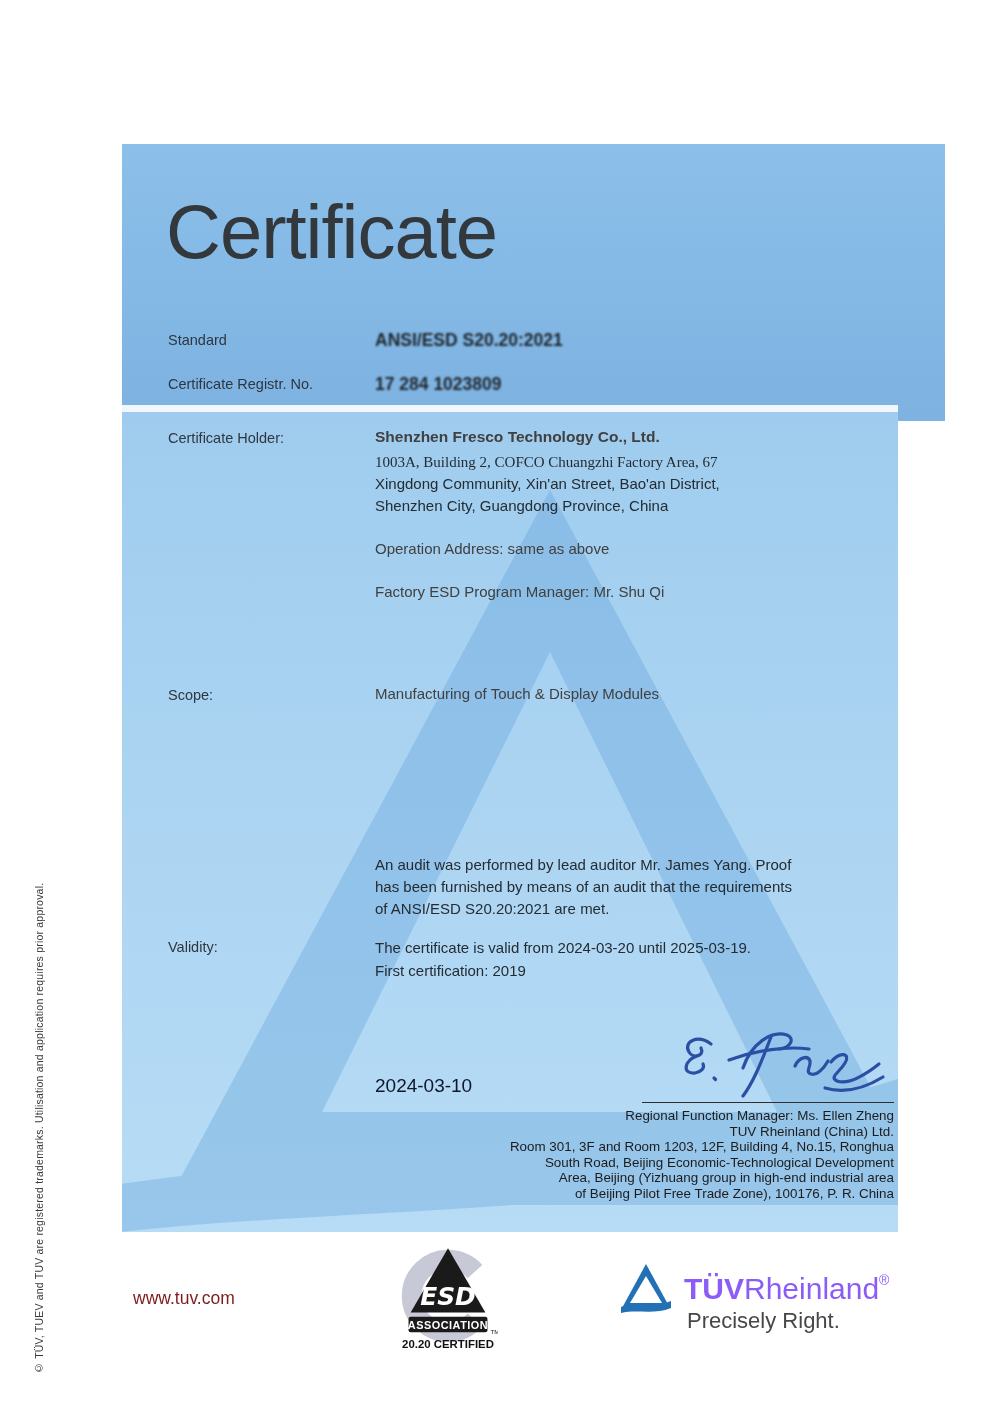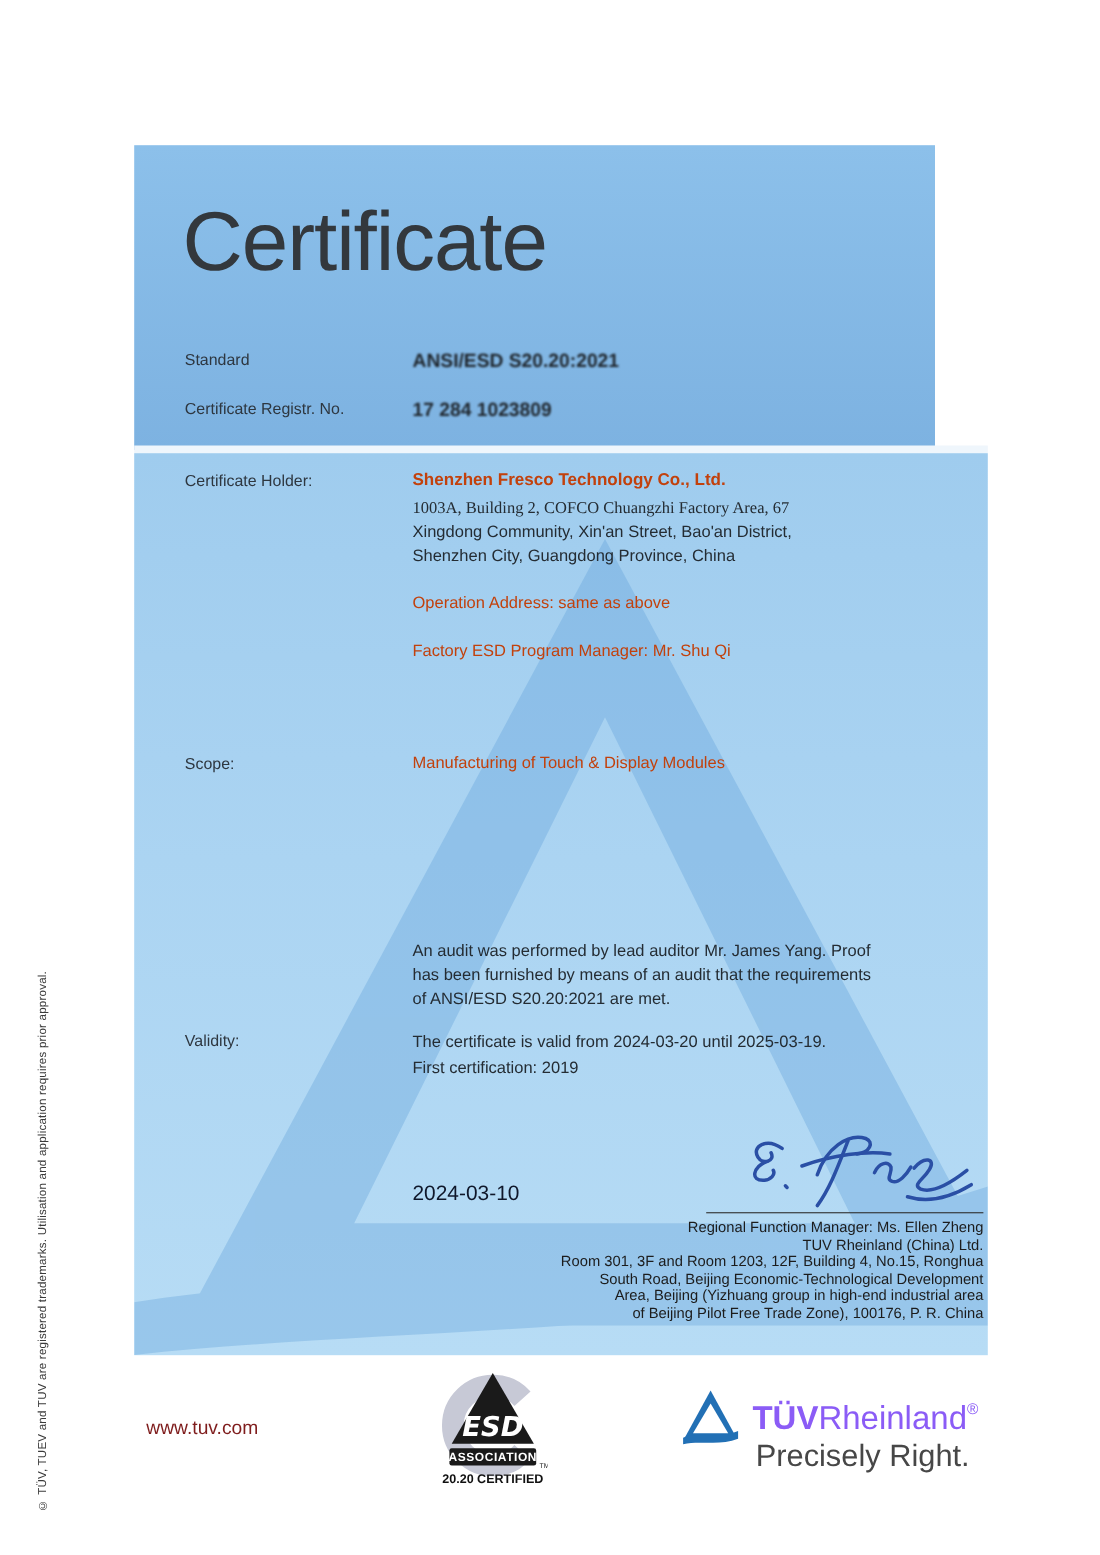--- a/index.html
+++ b/index.html
@@ -9,48 +9,48 @@
   }
   .abs{position:absolute;}
   
   .side-note{
     position:absolute;left:33px;top:928px;height:446px;width:18px;
     writing-mode:vertical-rl;transform:rotate(180deg);
     font-size:10.5px;color:#3a3a3a;letter-spacing:.2px;white-space:nowrap;
   }
   
   .sheet{position:absolute;left:122px;top:128px;width:776px;height:1104px;}
-  .sheet-header{position:absolute;left:0;top:4px;width:728px;height:277px;
+  .sheet-header{position:absolute;left:0;top:16px;width:823px;height:277px;
     background:linear-gradient(180deg,#8cc0ea 0%,#7db2e1 100%);}
   .sheet-divider{position:absolute;left:0;top:277px;width:776px;height:7px;background:#eff6fc;}
   .sheet-body{position:absolute;left:0;top:284px;width:776px;height:820px;overflow:hidden;
     background:linear-gradient(180deg,#9fccee 0%,#abd4f2 45%,#b7dcf5 100%);}
   .watermark{position:absolute;left:0;top:0;}
   .title{
     position:absolute;left:44px;top:50px;font-size:76px;line-height:1;
     color:#33383d;letter-spacing:-1px;filter:blur(.6px);
   }
   .row{position:absolute;left:46px;right:16px;}
   .lbl{position:absolute;left:0;top:2px;font-size:14.5px;color:#2e3740;}
-  .val{position:absolute;left:207px;top:0;font-size:15px;color:#c2410c;}
+  .val{position:absolute;left:207px;top:0;font-size:15px;color:#404040;}
   .scan{filter:blur(.55px);}
   .scan-heavy{filter:blur(.9px);}
   .b{font-weight:bold;}
   .hdr-val{font-size:17.5px;color:#1f262d;}
   .addr{line-height:22px;font-size:15px;color:#242c33;}
   .date-txt{position:absolute;left:253px;top:947px;font-size:19px;color:#0f172a;}
   .sig-line{position:absolute;left:520px;top:974px;width:252px;border-top:1.6px solid #2f2f2f;}
   .signer{position:absolute;right:4px;top:980px;width:470px;text-align:right;
     font-size:13.4px;line-height:15.5px;color:#1c1c1c;}
   
   .website{position:absolute;left:133px;top:1288px;font-size:17.5px;color:#7f1d1d;}
   .tuv-brand{position:absolute;left:684px;top:1272px;font-size:30px;color:#8b5cf6;white-space:nowrap;}
   .tuv-brand .bold{font-weight:bold;}
   .tuv-brand .reg{font-size:14px;vertical-align:14px;}
-  .tuv-tagline{position:absolute;left:687px;top:1308px;font-size:28px;color:#474747;}
+  .tuv-tagline{position:absolute;left:687px;top:1308px;font-size:22px;color:#474747;}
 </style>
 </head>
 <body>
 
 <div class="side-note">© TÜV, TUEV and TUV are registered trademarks. Utilisation and application requires prior approval.</div>
 
 <div class="sheet">
 
   <div class="sheet-header">
     <div class="title">Certificate</div>

